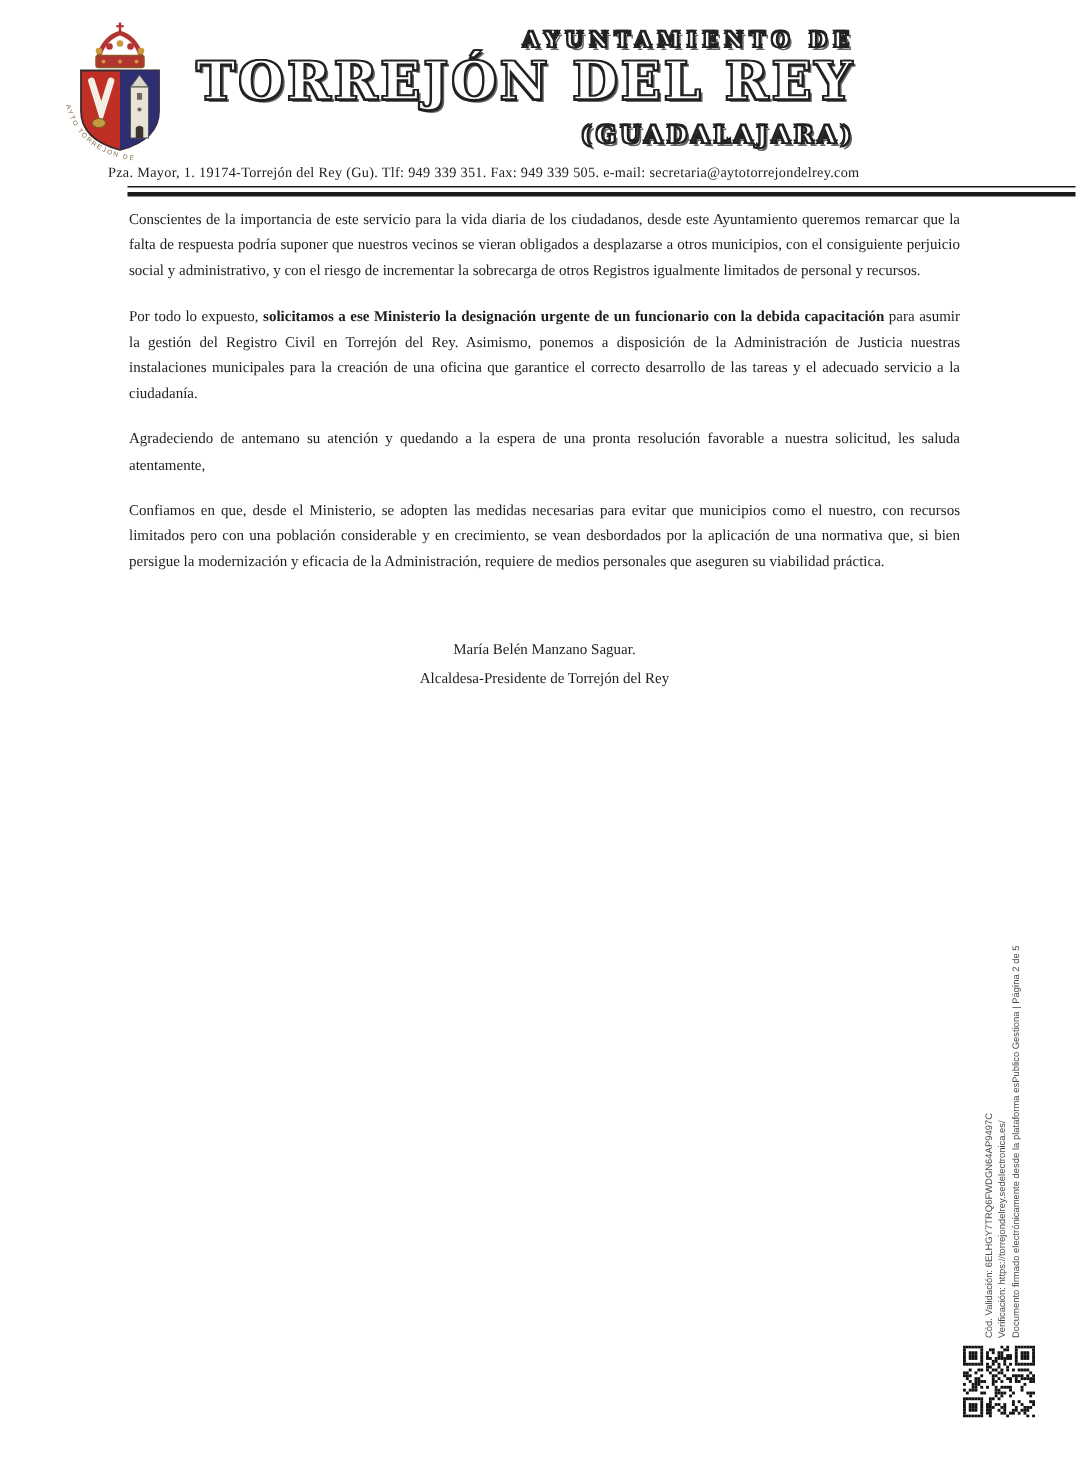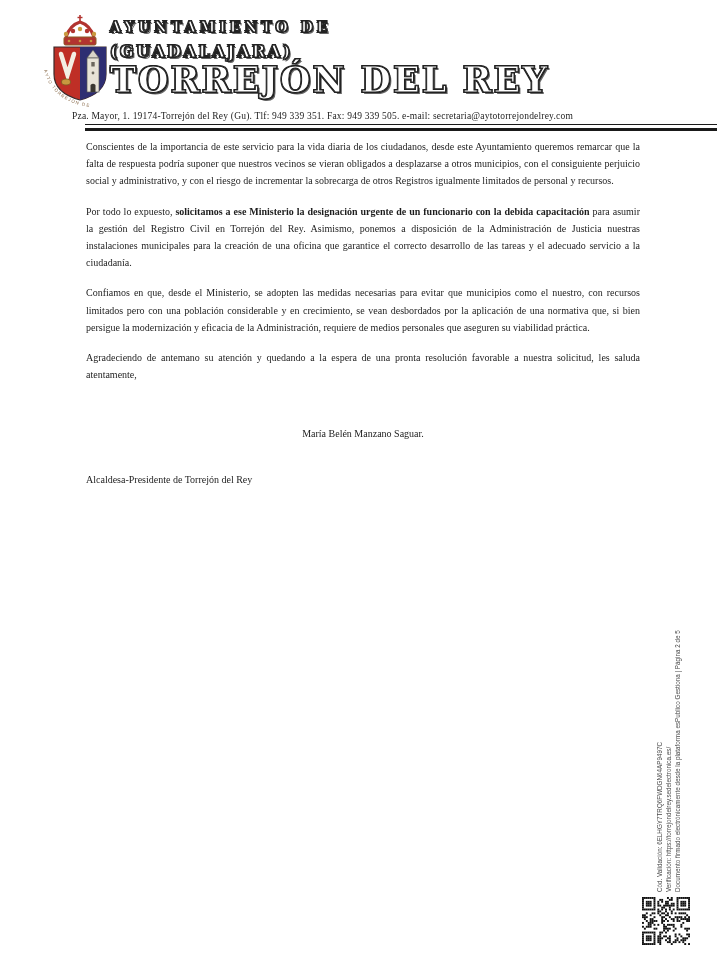--- a/index.html
+++ b/index.html
@@ -3,21 +3,21 @@
 <meta charset="utf-8">
 <style>
   html,body{margin:0;padding:0;background:#e8e8e8;}
   .page{
     position:relative;width:720px;height:972px;margin:0 auto;
     background:#ffffff;overflow:hidden;
     font-family:"Liberation Serif", serif;color:#1d1d1d;
   }
   
   .crest{position:absolute;left:40px;top:12px;width:80px;height:96px;}
-  .title-block{position:absolute;left:110px;top:20px;width:460px;text-align:left;}
+  .title-block{position:absolute;left:110px;top:20px;width:460px;text-align:right;}
   .outline{
     color:#ffffff;font-weight:bold;font-family:"DejaVu Serif", serif;
     -webkit-text-stroke:1px #222;
     text-shadow:-1px -1px 0 #222,1px -1px 0 #222,-1px 1px 0 #222,1px 1px 0 #222,2px 2px 0 #666;
   }
   .org-line1{font-size:14px;letter-spacing:4px;line-height:15px;}
   .org-name{font-size:35px;letter-spacing:2px;line-height:36px;margin-top:2px;}
   .org-province{font-size:16px;letter-spacing:2.5px;line-height:17px;margin-top:8px;}
   .address{
     position:absolute;left:72px;top:111px;width:560px;text-align:left;
@@ -27,21 +27,21 @@
     position:absolute;left:85px;top:124px;width:632px;height:3px;
     border-top:1px solid #1a1a1a;border-bottom:3px solid #1a1a1a;
   }
   
   .letter-body{
     position:absolute;left:86px;top:138px;width:554px;
     font-size:10px;line-height:17.2px;text-align:justify;
   }
   .letter-body p{margin:0 0 13px 0;}
   .sig-name{margin-top:42px;text-align:center;font-family:Liberation Serif, serif;}
-  .sig-role{margin-top:28px;}
+  .sig-role{margin-top:1px;text-align:center;}
   
   .vertical-meta{
     position:absolute;left:655px;top:892px;width:322px;
     transform:rotate(-90deg);transform-origin:0 0;
     font-family:"Liberation Sans", sans-serif;
     font-size:6.3px;line-height:9px;color:#4a4a4a;white-space:nowrap;
   }
   .qr{position:absolute;left:642px;top:897px;width:48px;height:48px;}
   .qr svg{width:48px;height:48px;display:block;fill:#111;}
 </style>
@@ -90,32 +90,32 @@
           </defs>
         <text font-family="Liberation Sans, sans-serif" font-size="4.4" fill="#8a6b4a" letter-spacing="1.2">
           <textPath href="#mottoArc">AYTO TORREJON DEL REY</textPath>
         </text>
       </g>
     </svg>
   </div>
 
   <div class="title-block">
     <div class="outline org-line1">AYUNTAMIENTO DE</div>
+    <div class="outline org-name">TORREJÓN DEL REY</div>
     <div class="outline org-province">(GUADALAJARA)</div>
-    <div class="outline org-name">TORREJÓN DEL REY</div>
   </div>
 
   <div class="address">Pza. Mayor, 1. 19174-Torrejón del Rey (Gu). Tlf: 949 339 351. Fax: 949 339 505. e-mail: secretaria@aytotorrejondelrey.com</div>
   <div class="rule"></div>
 
   <div class="letter-body">
     <p>Conscientes de la importancia de este servicio para la vida diaria de los ciudadanos, desde este Ayuntamiento queremos remarcar que la falta de respuesta podría suponer que nuestros vecinos se vieran obligados a desplazarse a otros municipios, con el consiguiente perjuicio social y administrativo, y con el riesgo de incrementar la sobrecarga de otros Registros igualmente limitados de personal y recursos.</p>
     <p><span>Por todo lo expuesto, </span><b>solicitamos a ese Ministerio la designación urgente de un funcionario con la debida capacitación</b><span> para asumir la gestión del Registro Civil en Torrejón del Rey. Asimismo, ponemos a disposición de la Administración de Justicia nuestras instalaciones municipales para la creación de una oficina que garantice el correcto desarrollo de las tareas y el adecuado servicio a la ciudadanía.</span></p>
+    <p>Agradeciendo de antemano su atención y quedando a la espera de una pronta resolución favorable a nuestra solicitud, les saluda atentamente,</p>
     <p>Confiamos en que, desde el Ministerio, se adopten las medidas necesarias para evitar que municipios como el nuestro, con recursos limitados pero con una población considerable y en crecimiento, se vean desbordados por la aplicación de una normativa que, si bien persigue la modernización y eficacia de la Administración, requiere de medios personales que aseguren su viabilidad práctica.</p>
-    <p>Agradeciendo de antemano su atención y quedando a la espera de una pronta resolución favorable a nuestra solicitud, les saluda atentamente,</p>
     <div class="sig-name">María Belén Manzano Saguar.</div>
     <div class="sig-role">Alcaldesa-Presidente de Torrejón del Rey</div>
   </div>
 
   <div class="vertical-meta">
     <div>Cód. Validación: 6ELHGY7TRQ6FWDGN64AP9497C</div>
     <div>Verificación: https://torrejondelrey.sedelectronica.es/</div>
     <div>Documento firmado electrónicamente desde la plataforma esPublico Gestiona | Página 2 de 5</div>
   </div>
 

